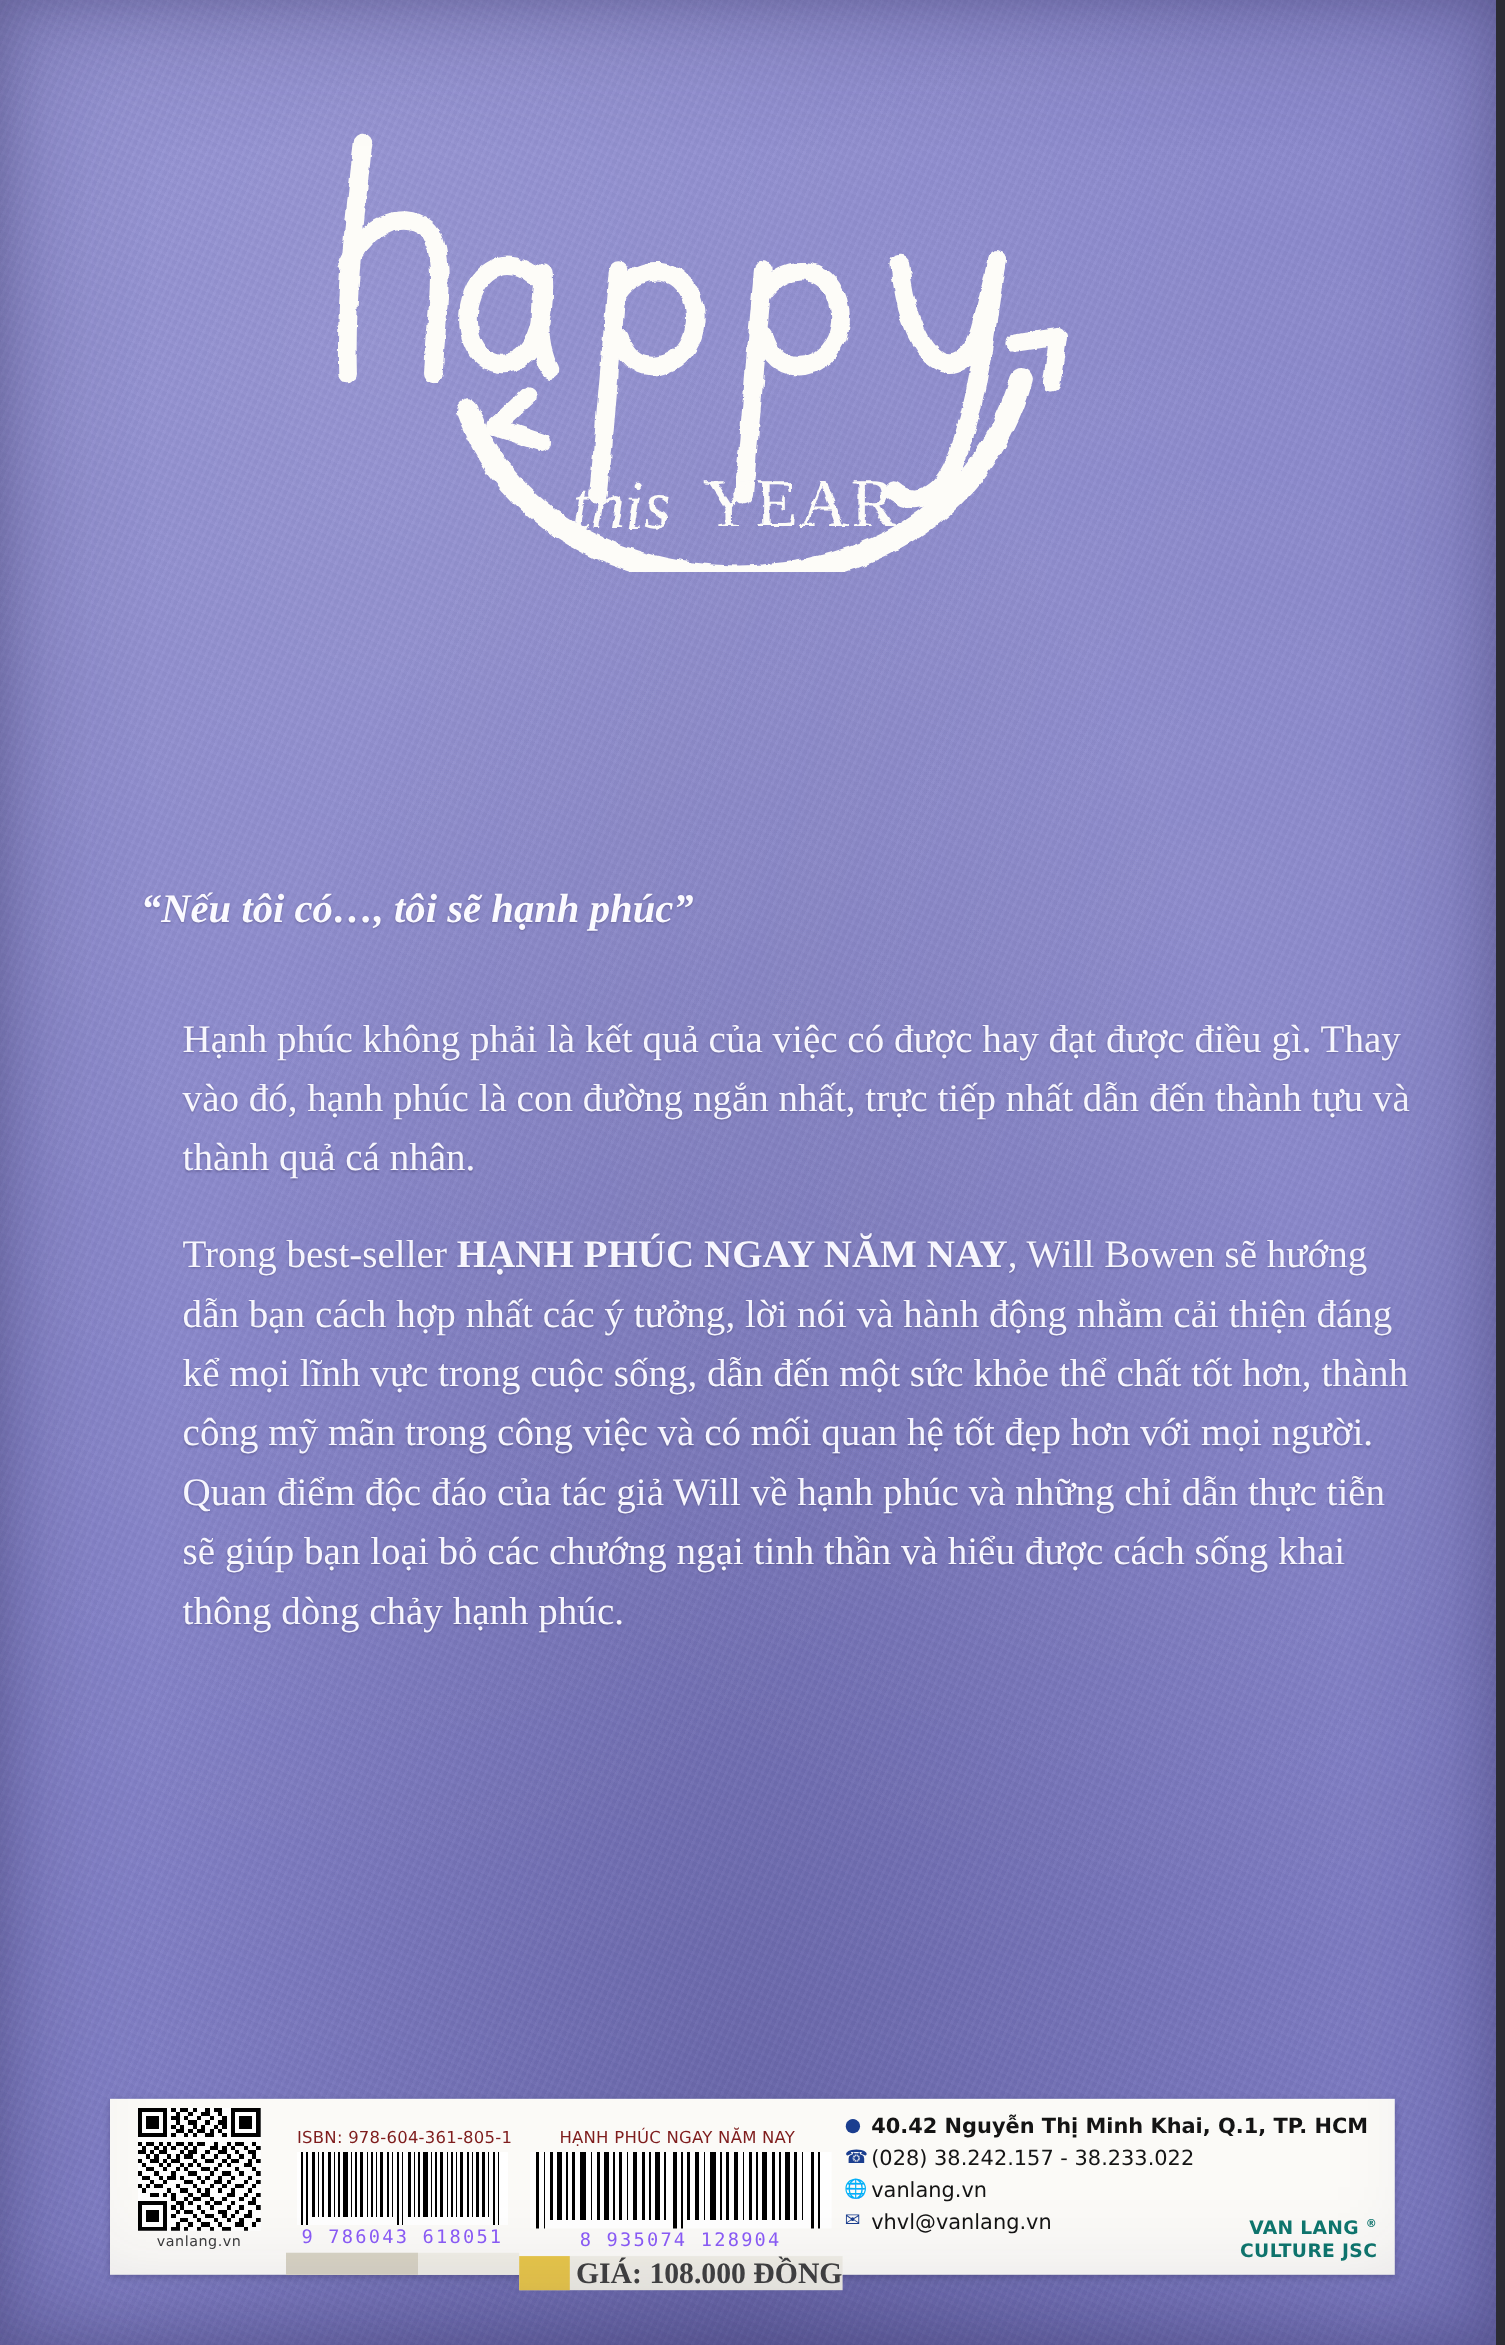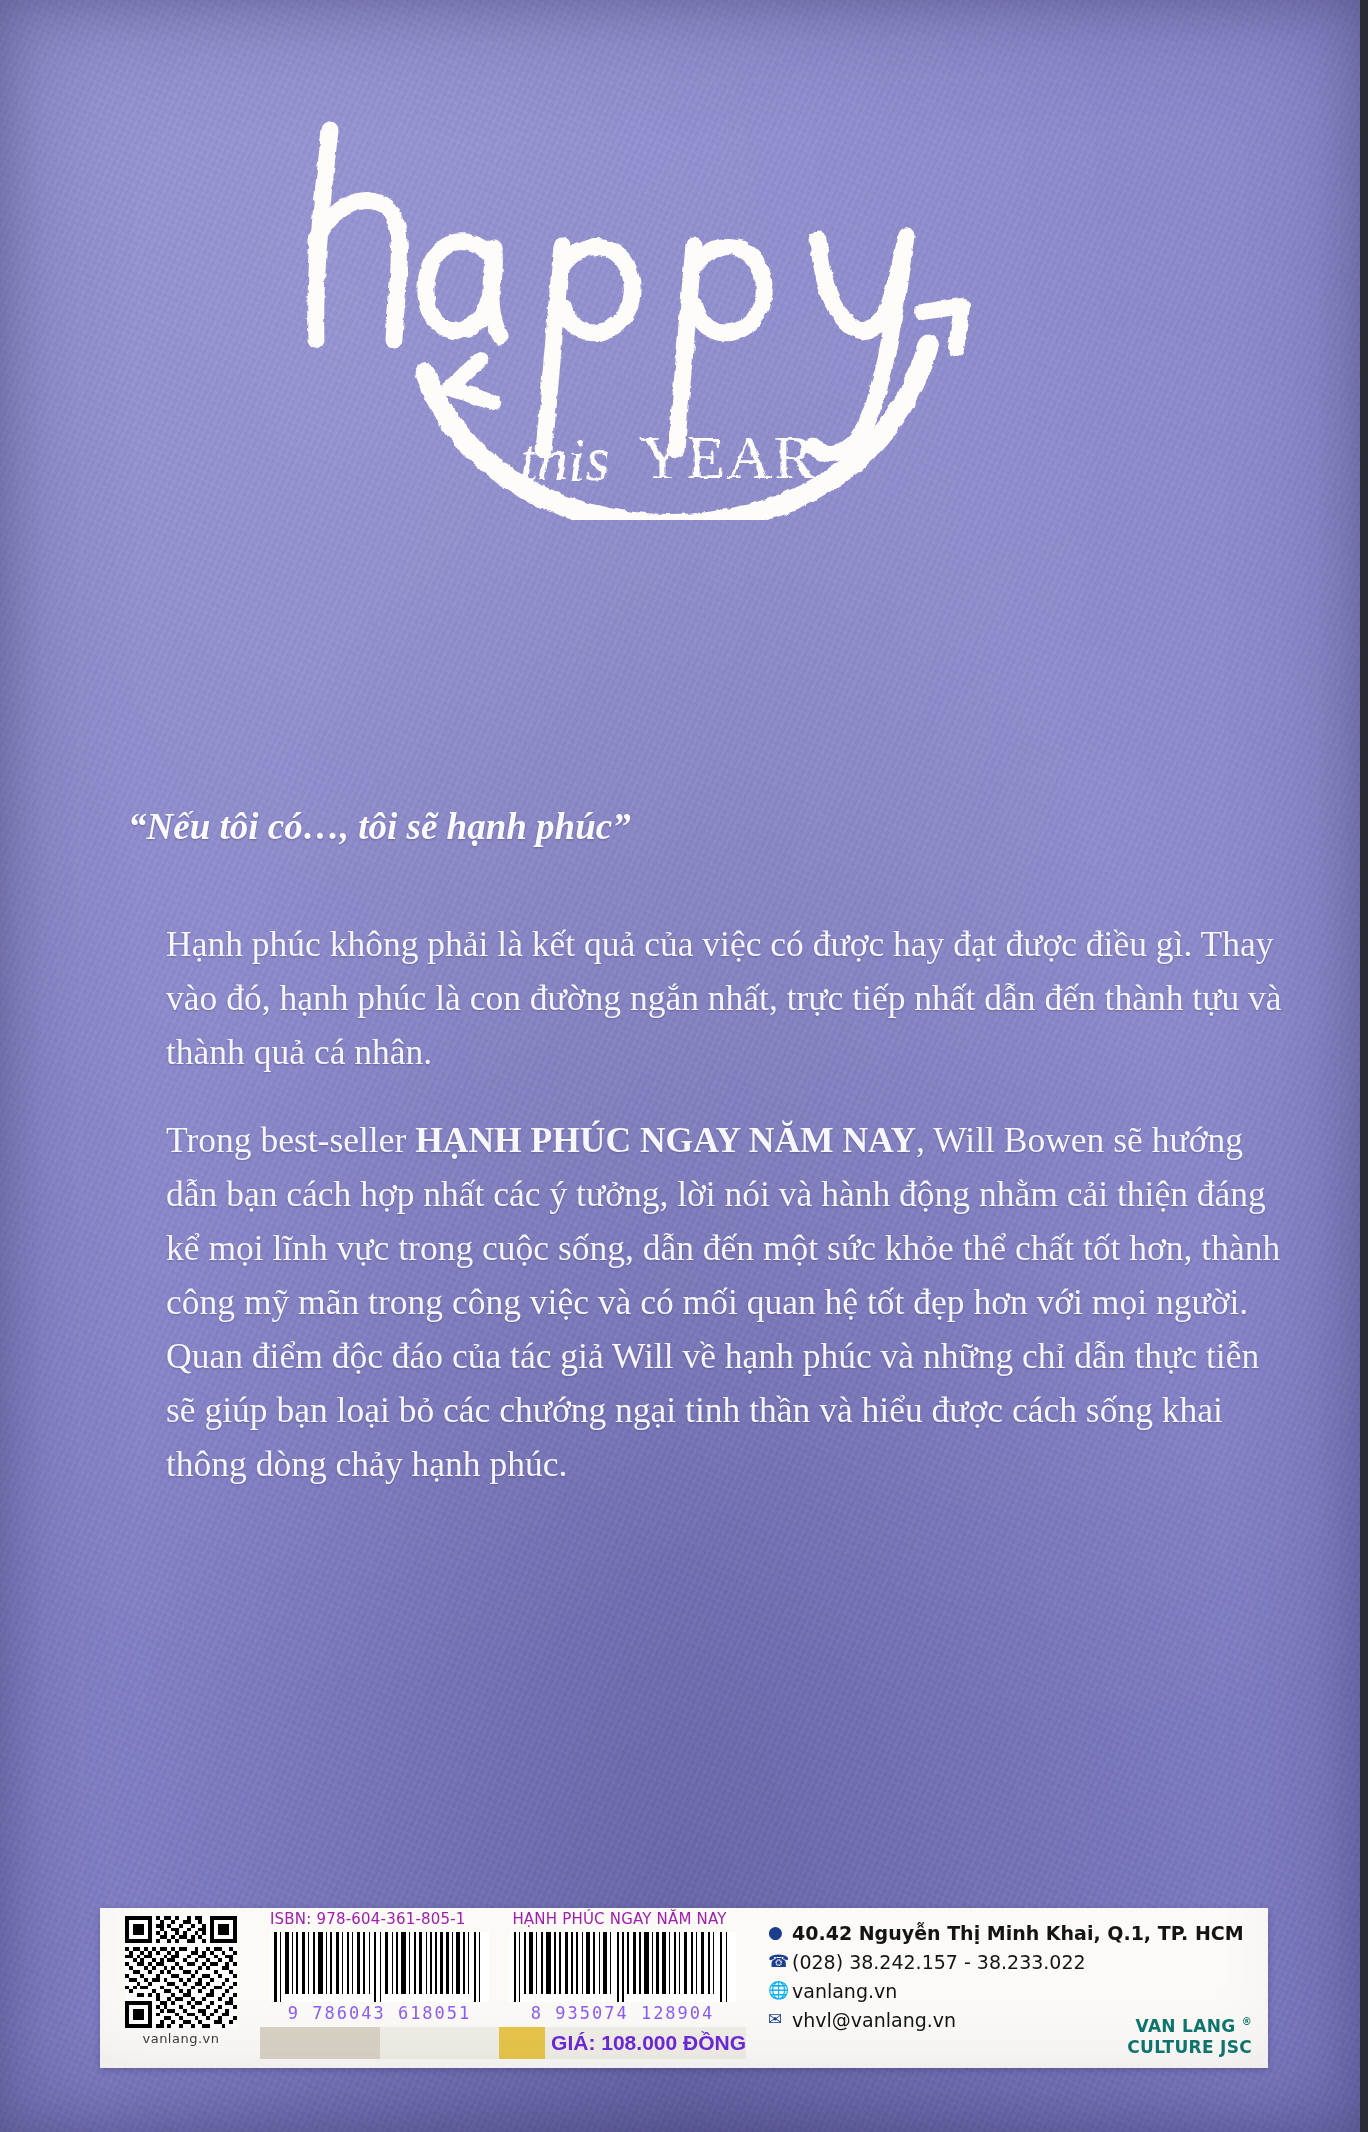--- a/index.html
+++ b/index.html
@@ -118,22 +118,22 @@
   .bc-col {
     display: flex;
     flex-direction: column;
     box-sizing: border-box;
   }
   .bc-col.first { width: 330px; }
   .bc-col.second { width: 330px; }
   .bc-label {
     font-family: "DejaVu Sans", sans-serif;
     font-size: 15px;
-    color: #a21caf;
-    padding: 2px 6px 2px 10px;
+    color: #7f1d1d;
+    padding: 26px 6px 2px 10px;
     letter-spacing: 0.2px;
     white-space: nowrap;
   }
   .bc-label.center { text-align: center; padding-left: 0; }
   .bars { height: 70px; margin: 2px 10px 0 10px; }
   .bars svg { display: block; width: 100%; height: 100%; }
   .bc-num {
     font-family: "DejaVu Sans Mono", monospace;
     font-size: 17px;
     color: #8b5cf6;
@@ -145,24 +145,24 @@
     margin-top: 4px;
     height: 32px;
     display: flex;
     align-items: center;
     background: #f0eee6;
   }
   .price-swatch-left { width: 120px; height: 100%; background: #d8d3c4; }
   .price-swatch-yellow { width: 46px; height: 100%; background: #e8c64a; }
   .price-text {
     flex: 1;
-    font-family: Liberation Sans, sans-serif;
+    font-family: Liberation Serif, serif;
     font-weight: bold;
-    font-size: 21px;
-    color: #6d28d9;
+    font-size: 27px;
+    color: #404040;
     padding-left: 6px;
     white-space: nowrap;
   }
 
   
   .pub-cell {
     flex: 1;
     padding: 12px 14px 8px 22px;
     position: relative;
     box-sizing: border-box;

